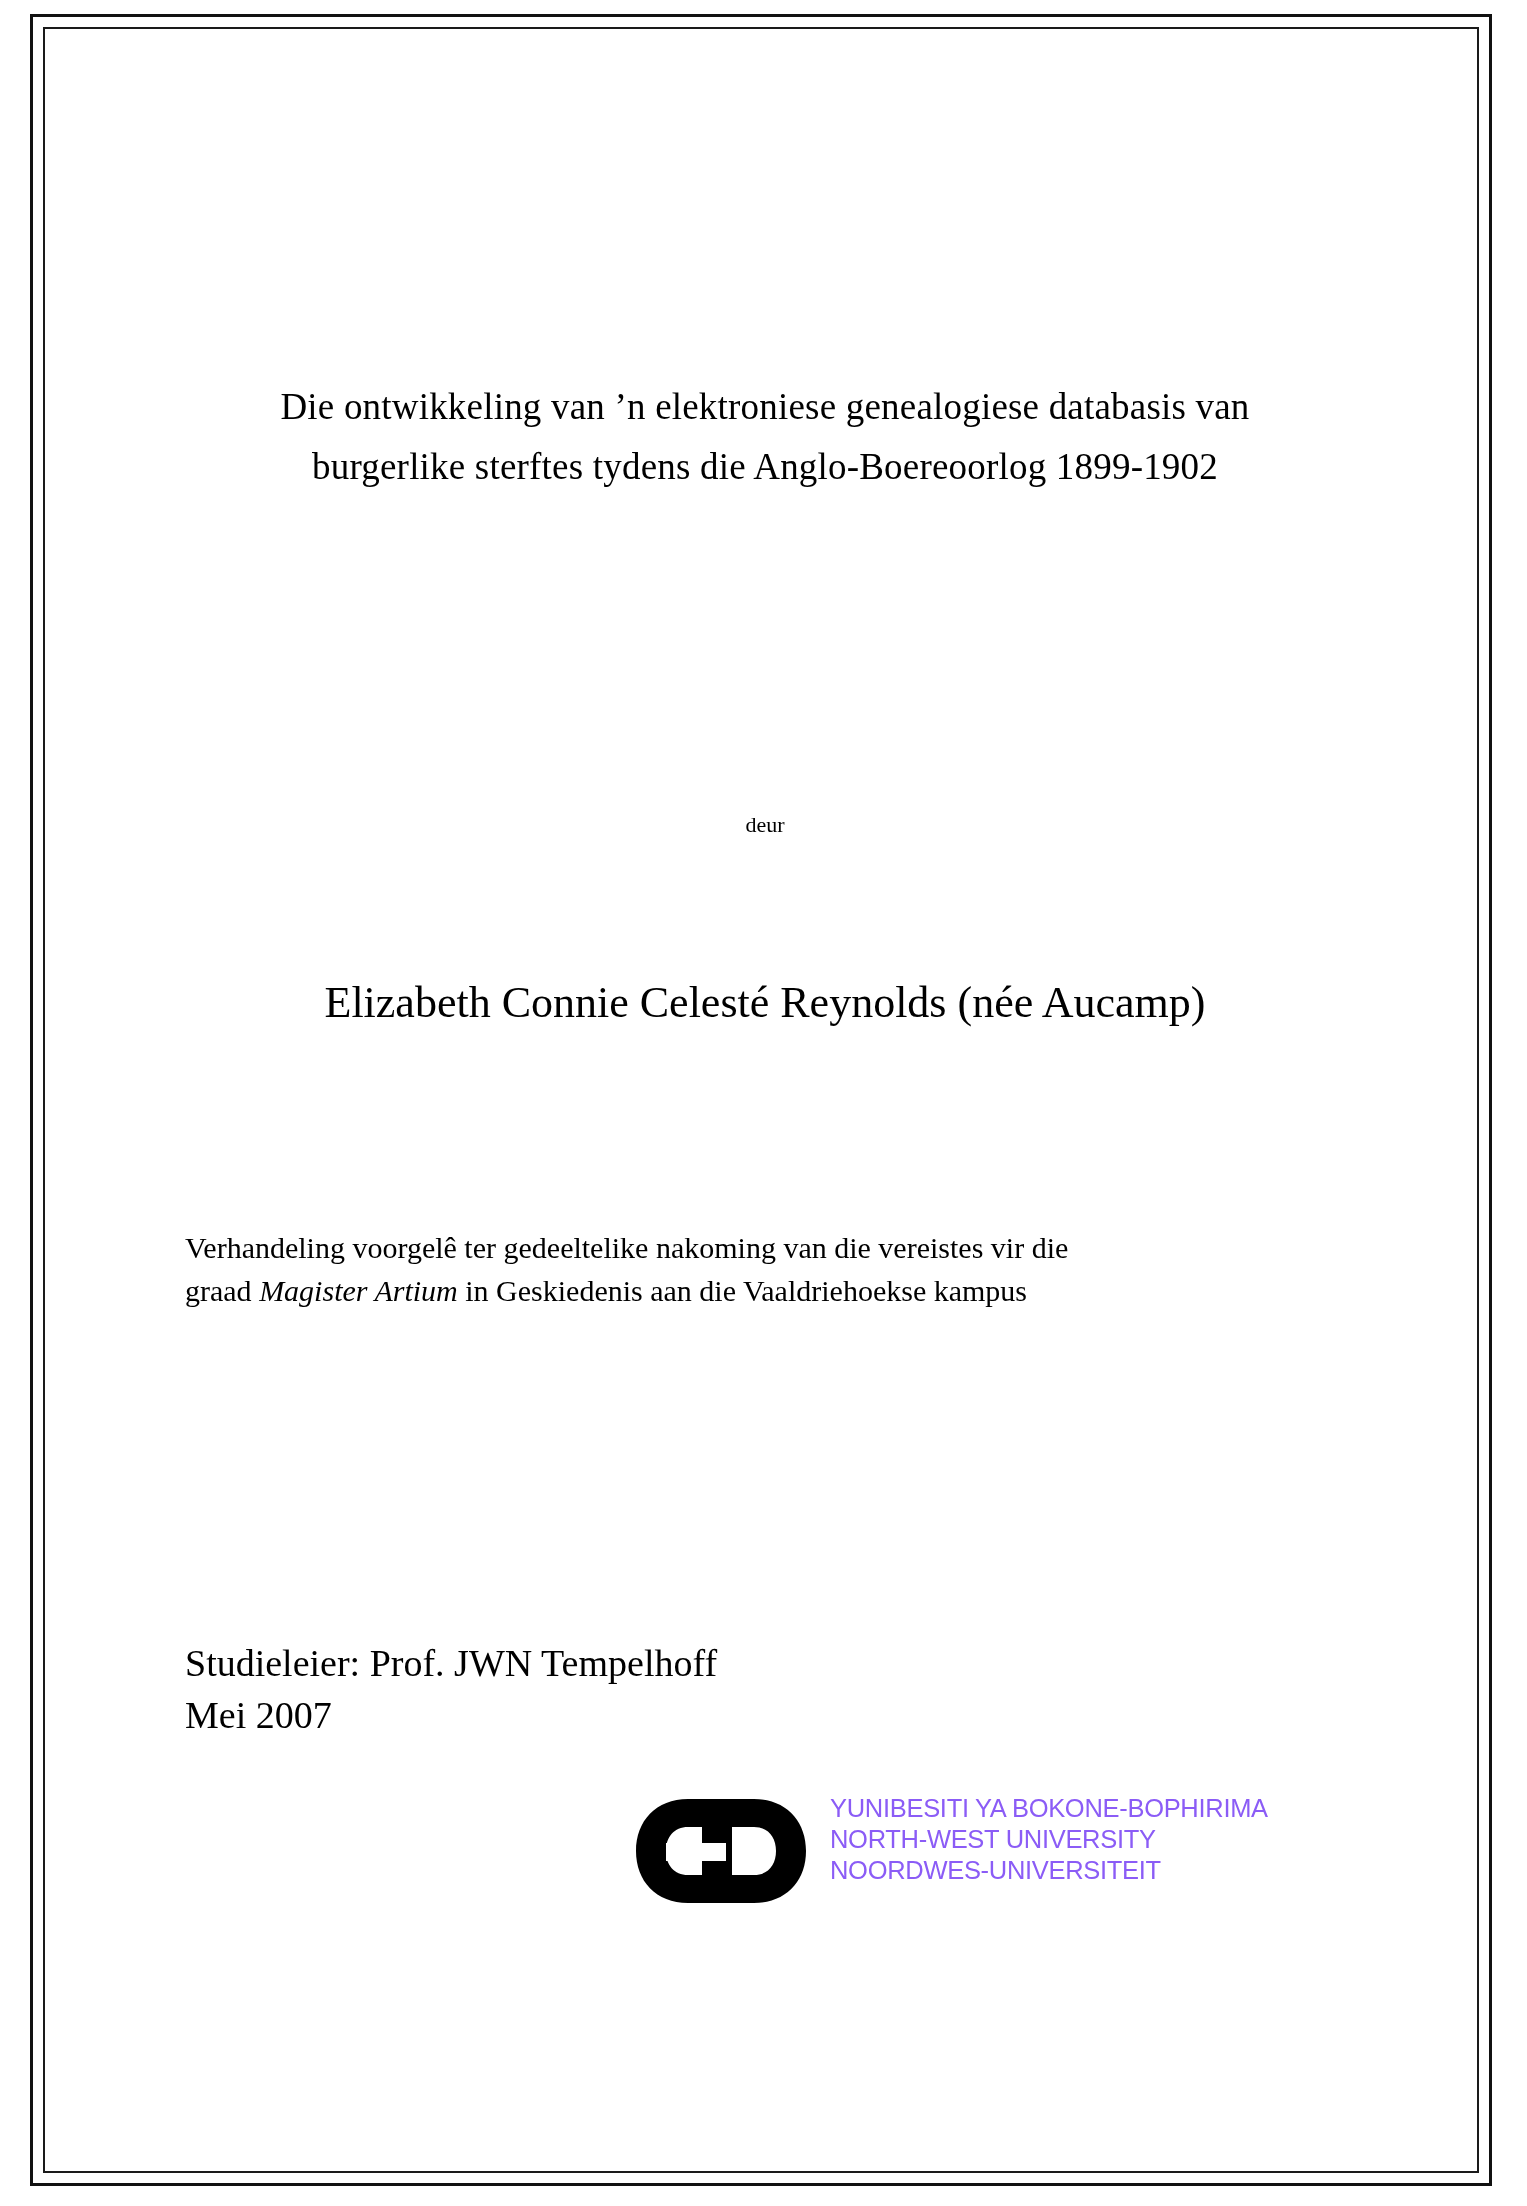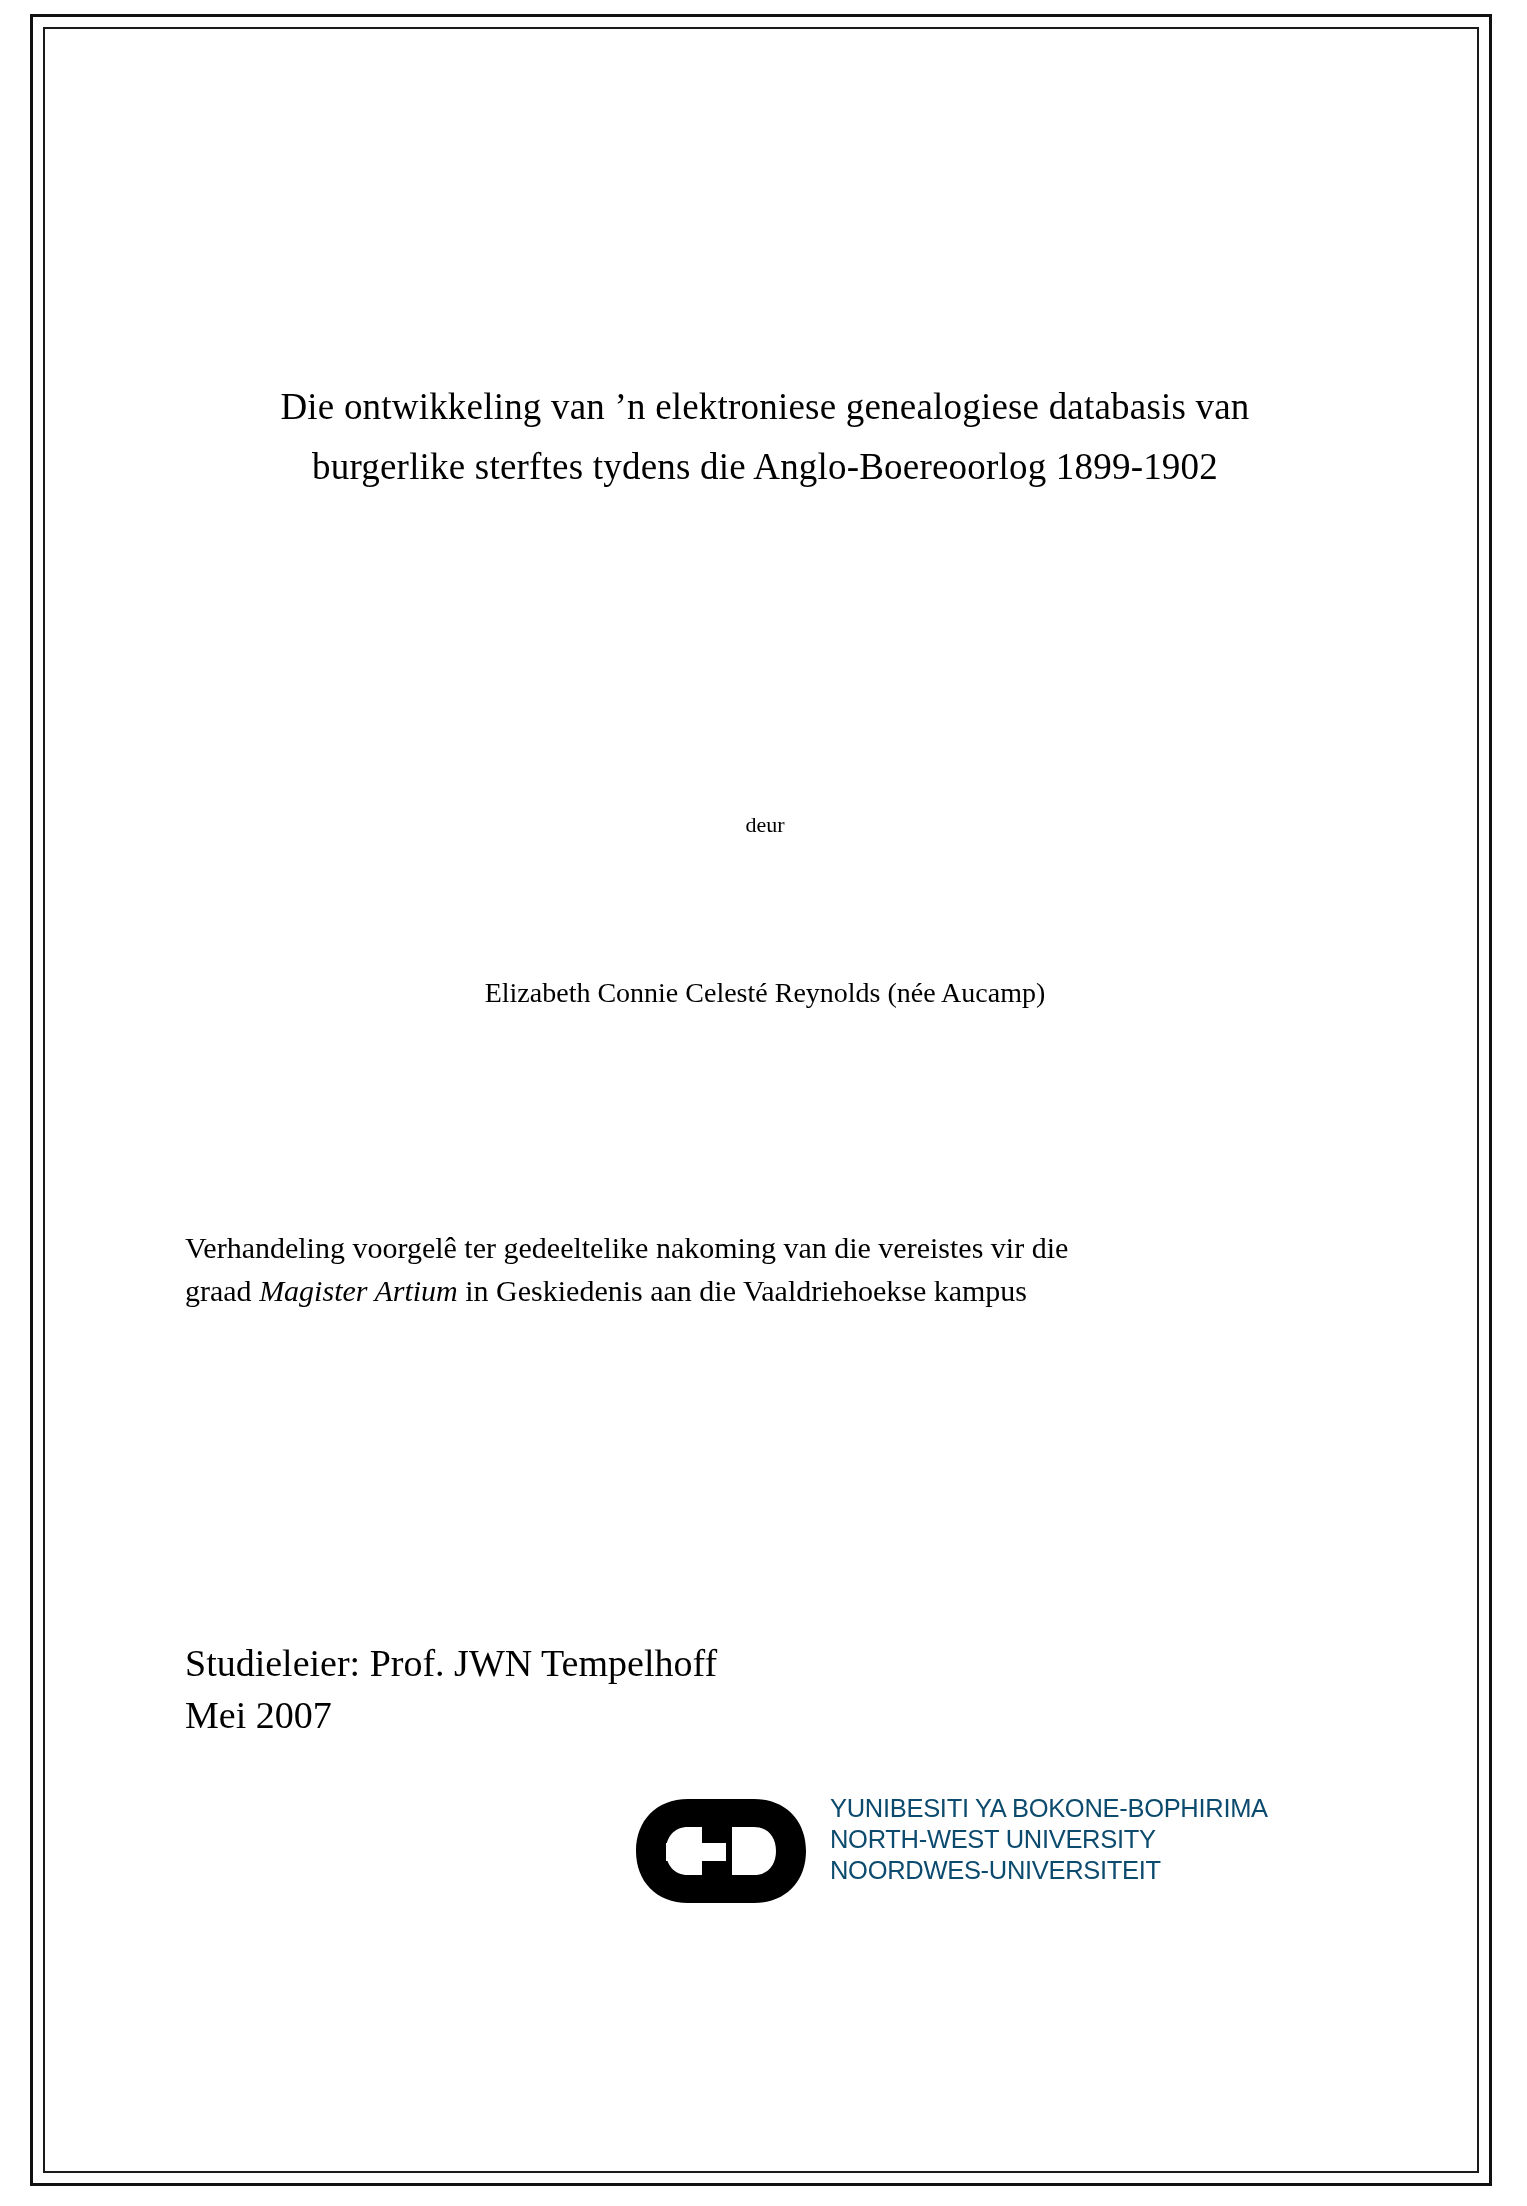--- a/index.html
+++ b/index.html
@@ -72,21 +72,21 @@
     text-align: center;
     font-size: 22px;
   }
 
   .author {
     position: absolute;
     left: 10px;
     top: 950px;
     width: 1170px;
     text-align: center;
-    font-size: 28px;
+    font-size: 44px;
   }
 
   .submission {
     position: absolute;
     left: 15px;
     top: 1200px;
     width: 1145px;
     font-size: 30px;
     line-height: 1.42;
   }
@@ -126,21 +126,21 @@
     height: 112px;
   }
   .logo-text {
     position: absolute;
     left: 360px;
     top: 6px;
     font-family: "Liberation Sans", sans-serif;
     font-size: 25.5px;
     line-height: 1.22;
     letter-spacing: -0.3px;
-    color: #0c4a6e;
+    color: #8b5cf6;
     white-space: nowrap;
   }
 </style>
 </head>
 <body>
 
 <div class="page">
 
   <div class="scan-frame-outer"></div>
   <div class="scan-frame-inner"></div>

